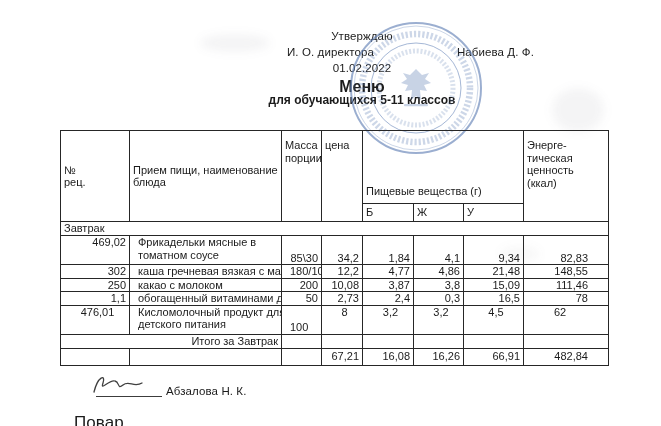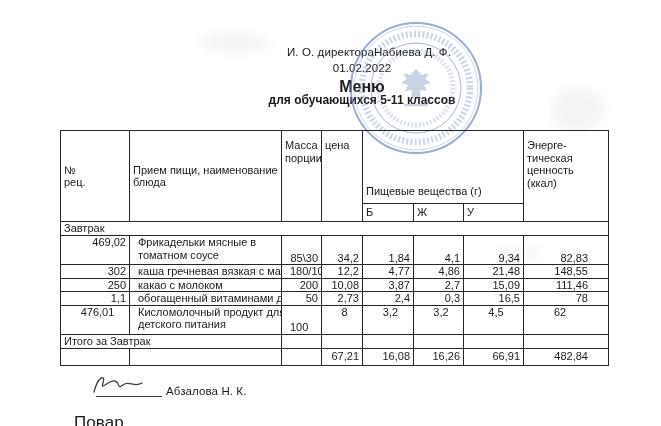--- a/index.html
+++ b/index.html
@@ -7,21 +7,21 @@
   .page {
     position:relative; width:661px; height:426px; background:#ffffff;
     font-family:"Liberation Sans", sans-serif; color:#1b1b1b; overflow:hidden;
     margin:0 auto;
   }
   .abs { position:absolute; }
 
   
   .hline { font-size:11.5px; letter-spacing:0.1px; }
   .approve   { left:212px; top:30px; width:300px; text-align:center; }
-  .director  { left:287px; top:46px; width:247px; display:flex; justify-content:flex-start; }
+  .director  { left:287px; top:46px; width:247px; display:flex; justify-content:space-between; }
   .dateline  { left:212px; top:62px; width:300px; text-align:center; }
   .title     { left:212px; top:78px; width:300px; text-align:center; font-weight:bold; font-size:16px; }
   .subtitle  { left:212px; top:93px; width:300px; text-align:center; font-weight:bold; font-size:12px; }
 
   
   .stamp { left:346px; top:12px; opacity:0.62; pointer-events:none; }
 
   
   .noise { position:absolute; background:rgba(70,70,80,0.06); border-radius:50%; filter:blur(5px); }
   .noise1 { left:200px; top:34px;  width:70px; height:18px; }
@@ -40,21 +40,21 @@
   .menu th { text-align:left; }
   tr.h1 th { height:73px; }
   tr.h2 th { height:18px; }
   th.h-num, th.h-dish { vertical-align:middle; }
   th.h-mass, th.h-price, th.h-energy { vertical-align:top; padding-top:8px; }
   th.h-nutr { vertical-align:bottom; padding-bottom:6px; }
 
   tr.row-section td  { height:14px; }
   tr.row-item td     { height:13px;padding-left:8px; }
   tr.tall td         { height:29px; }
-  tr.row-subtotal td { height:14px; }
+  tr.row-subtotal td { height:14px;text-align:right; }
   tr.row-totals td   { height:17px;margin-top:8px; }
 
   td.num-col  { text-align:right; }
   td.name-col { text-align:left; }
   td.energy   { padding-right:20px; }
   td.section-cell, td.subtotal-cell { text-align:left; }
 
   tr.v-bottom td { vertical-align:bottom; }
   tr.v-bottom td:first-child, tr.v-bottom td.name-col { vertical-align:top; }
   tr.v-top td { vertical-align:top; }
@@ -70,20 +70,21 @@
 </style>
 </head>
 <body>
 
 <div class="page">
 
   <div class="noise noise1"></div>
   <div class="noise noise2"></div>
   <div class="noise noise3"></div>
 
+  <div class="abs hline approve">Утверждаю</div>
   <div class="abs hline director">
     <span>И. О. директора</span>
     <span>Набиева Д. Ф.</span>
   </div>
   <div class="abs hline dateline">01.02.2022</div>
   <div class="abs title">Меню</div>
   <div class="abs subtitle">для обучающихся 5-11 классов</div>
 
   <svg class="abs stamp" width="140" height="152" viewBox="0 0 140 152">
     <g fill="none" stroke="#5e7eb4">
@@ -155,21 +156,21 @@
           <td class="num-col">4,86</td>
           <td class="num-col">21,48</td>
           <td class="num-col energy">148,55</td>
         </tr>
         <tr class="row-item">
           <td class="num-col">250</td>
           <td class="name-col">какао с молоком</td>
           <td class="num-col mass-col">200</td>
           <td class="num-col">10,08</td>
           <td class="num-col">3,87</td>
-          <td class="num-col">2,7</td>
+          <td class="num-col">3,8</td>
           <td class="num-col">15,09</td>
           <td class="num-col energy">111,46</td>
         </tr>
         <tr class="row-item">
           <td class="num-col">1,1</td>
           <td class="name-col">обогащенный витаминами для</td>
           <td class="num-col mass-col">50</td>
           <td class="num-col">2,73</td>
           <td class="num-col">2,4</td>
           <td class="num-col">0,3</td>

